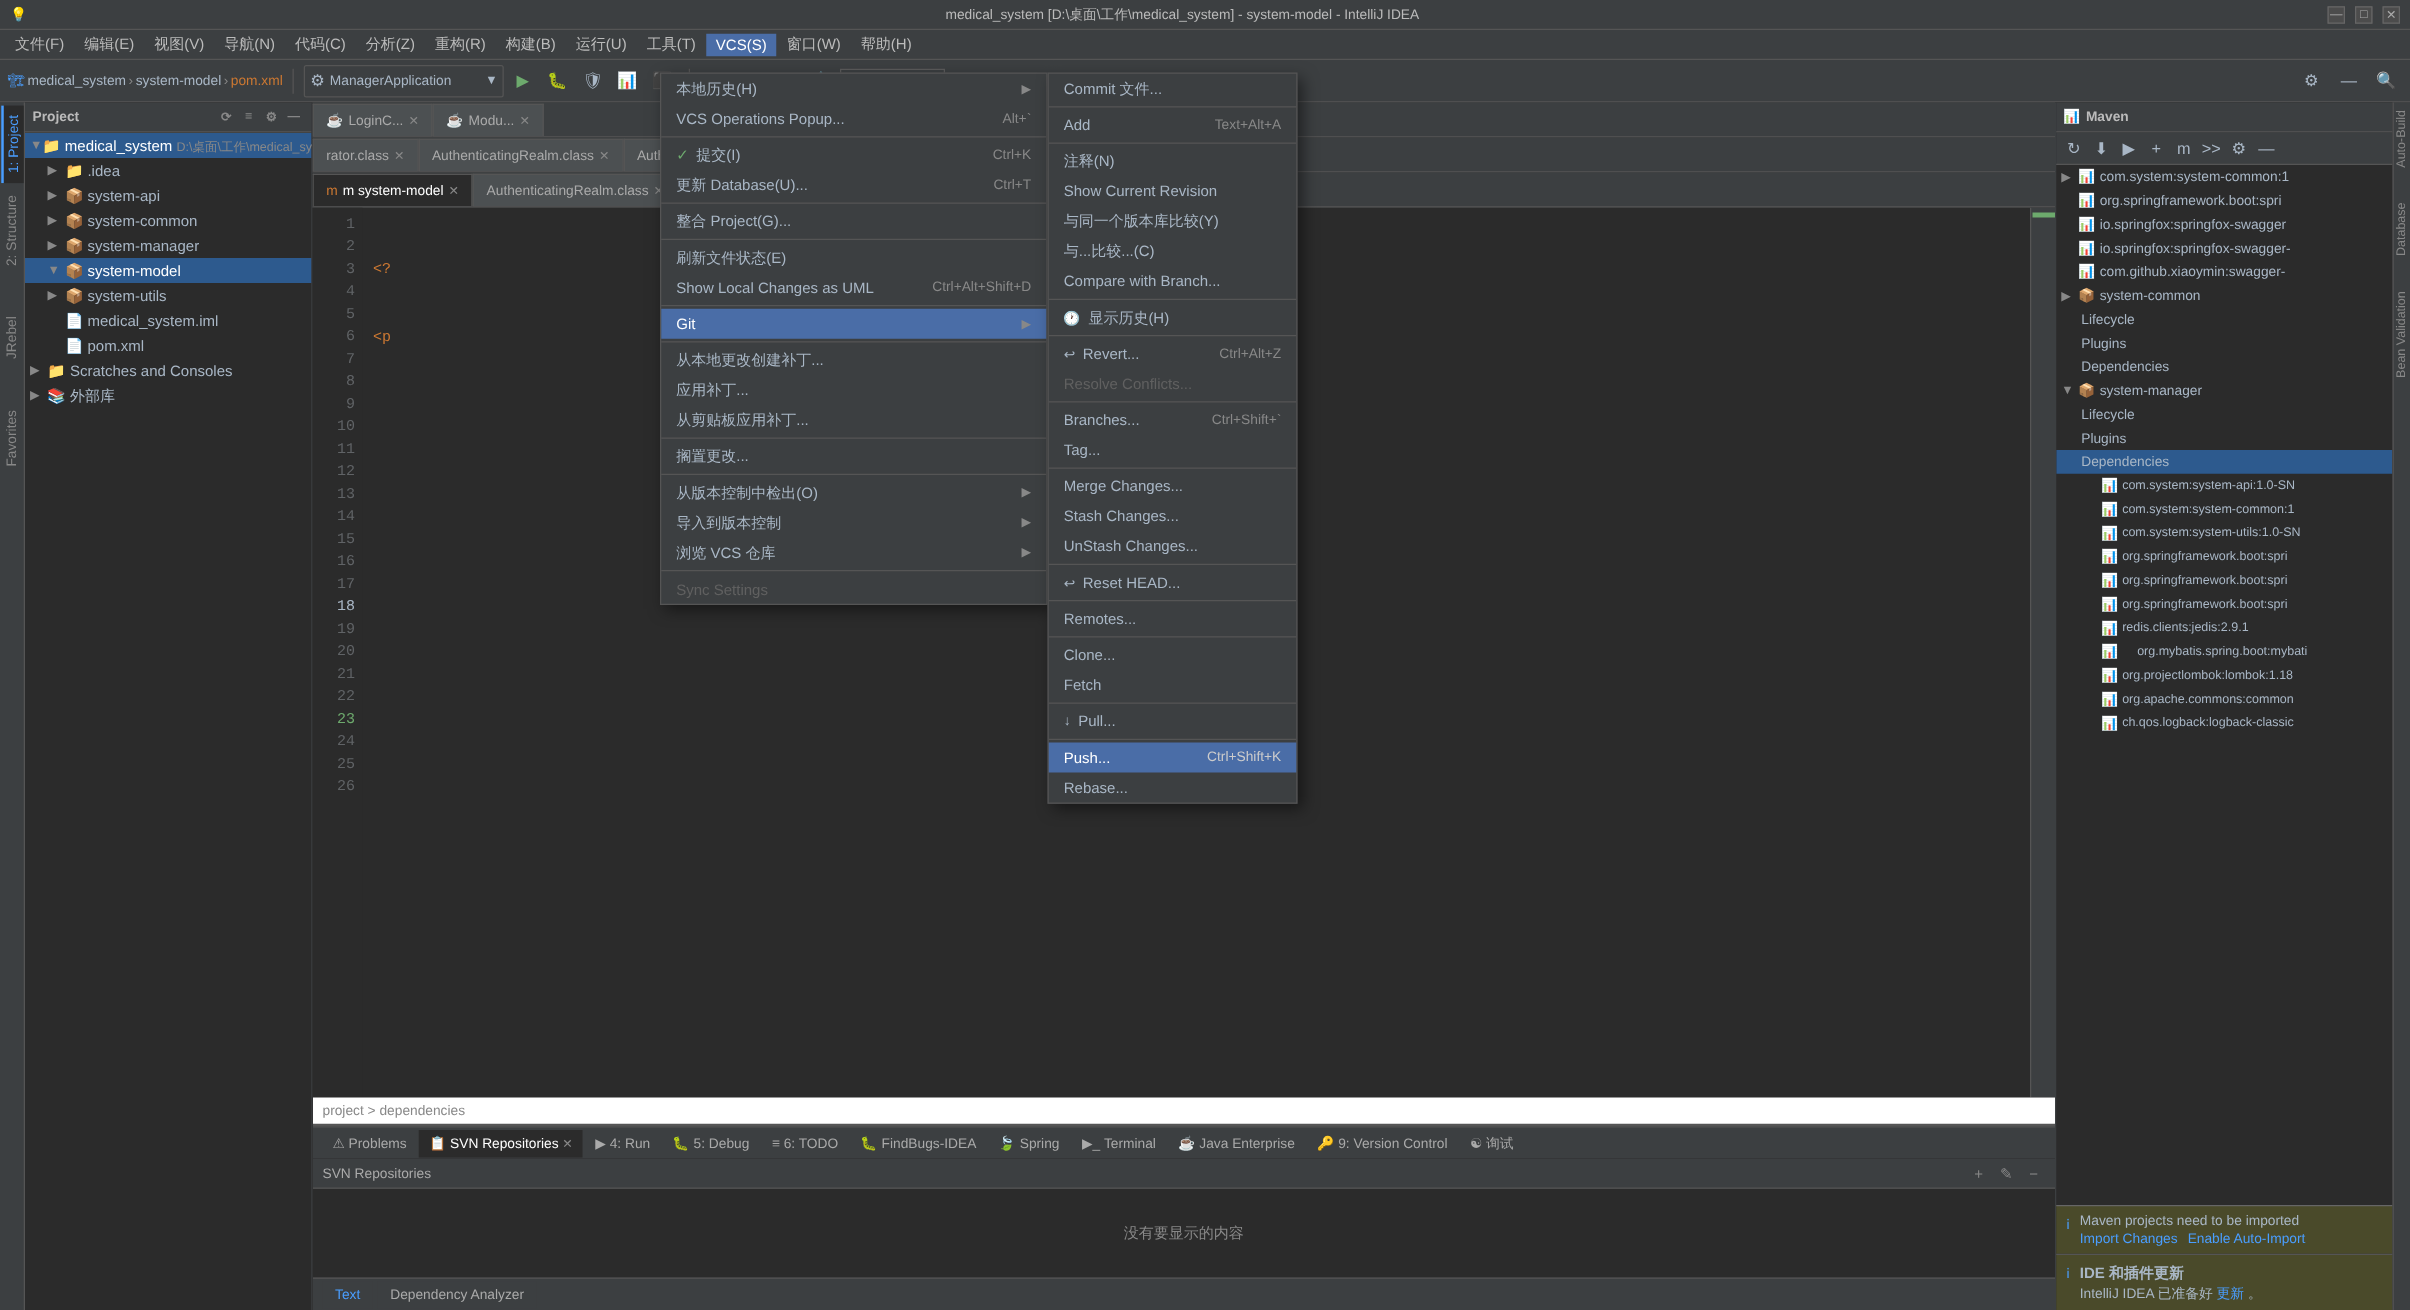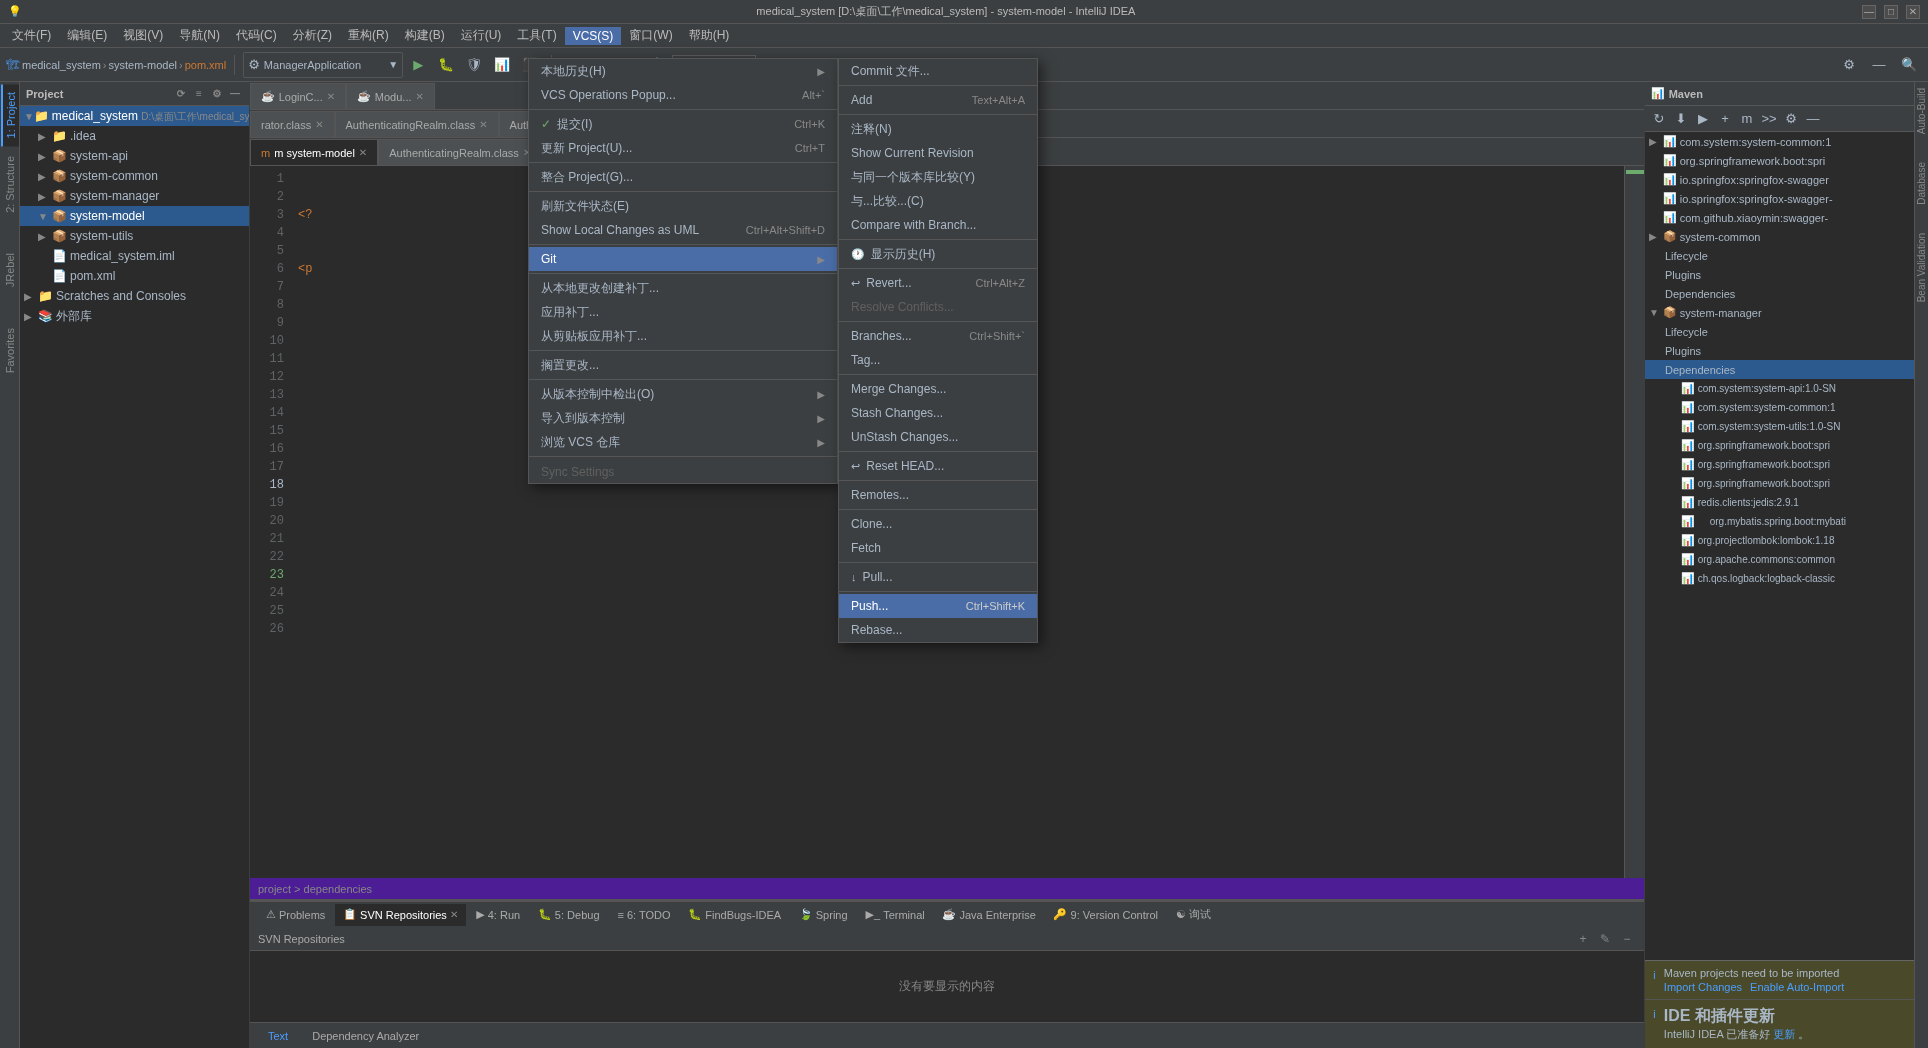--- a/index.html
+++ b/index.html
@@ -174,21 +174,21 @@
       color: #ffffff;
     }
     .editor-tab .tab-close {
       font-size: 10px;
       color: #888;
       cursor: pointer;
     }
 
     
     .breadcrumb {
-      background: #4c1d95;
+      background: #ffffff;
       height: 22px;
       display: flex;
       align-items: center;
       padding: 0 8px;
       font-size: 11px;
       color: #888;
       gap: 4px;
       border-bottom: 1px solid #555;
     }
 
@@ -922,21 +922,21 @@
             <a>Enable Auto-Import</a>
           </div>
         </div>
       </div>
     </div>
 
     <div class="maven-notification" style="border-top:1px solid #555;">
       <div style="display:flex;align-items:flex-start;gap:4px;">
         <span class="info-icon">ℹ</span>
         <div>
-          <div style="color:#a9b7c6;font-size:16px;font-weight:bold;">IDE 和插件更新</div>
+          <div style="color:#a9b7c6;font-size:12px;font-weight:bold;">IDE 和插件更新</div>
           <div style="color:#a9b7c6;font-size:11px;">
             <span>IntelliJ IDEA 已准备好 </span>
             <a>更新</a>
             <span>。</span>
           </div>
         </div>
       </div>
     </div>
   </div>
 
@@ -958,21 +958,21 @@
     <span>VCS Operations Popup...</span>
     <span class="shortcut">Alt+`</span>
   </div>
   <div class="vcs-menu-sep"></div>
   <div class="vcs-menu-item">
     <span class="check">✓</span>
     <span>提交(I)</span>
     <span class="shortcut">Ctrl+K</span>
   </div>
   <div class="vcs-menu-item">
-    <span>更新 Project(U)...</span>
+    <span>更新 Database(U)...</span>
     <span class="shortcut">Ctrl+T</span>
   </div>
   <div class="vcs-menu-sep"></div>
   <div class="vcs-menu-item">
       <span>整合 Project(G)...</span>
     </div>
   <div class="vcs-menu-sep"></div>
   <div class="vcs-menu-item">
       <span>刷新文件状态(E)</span>
     </div>

